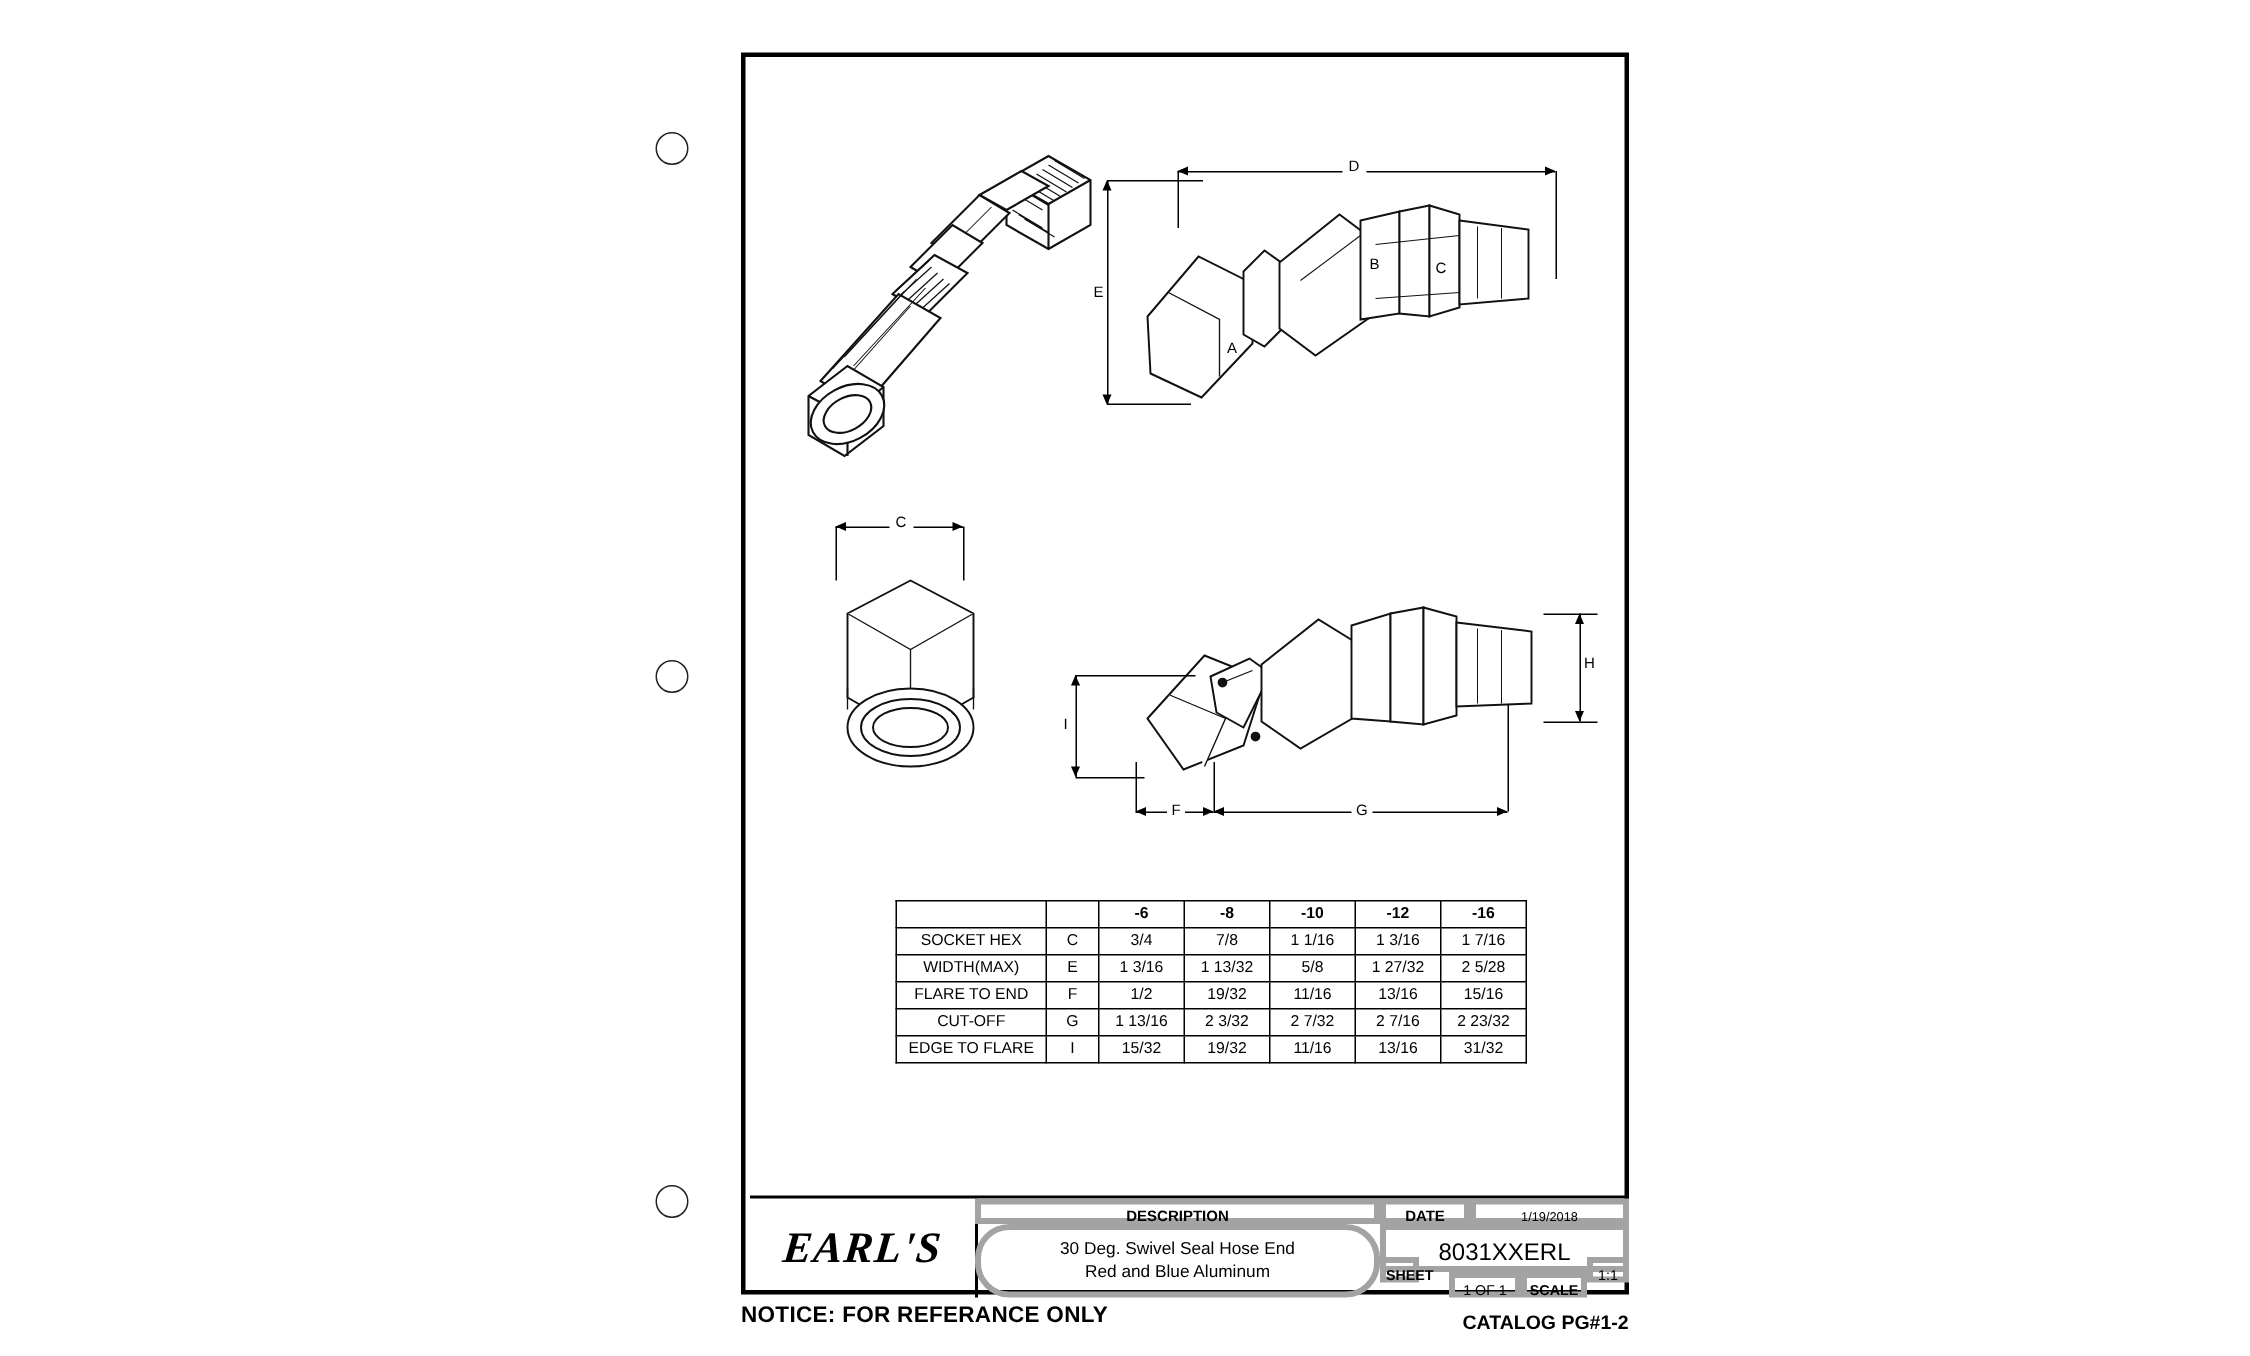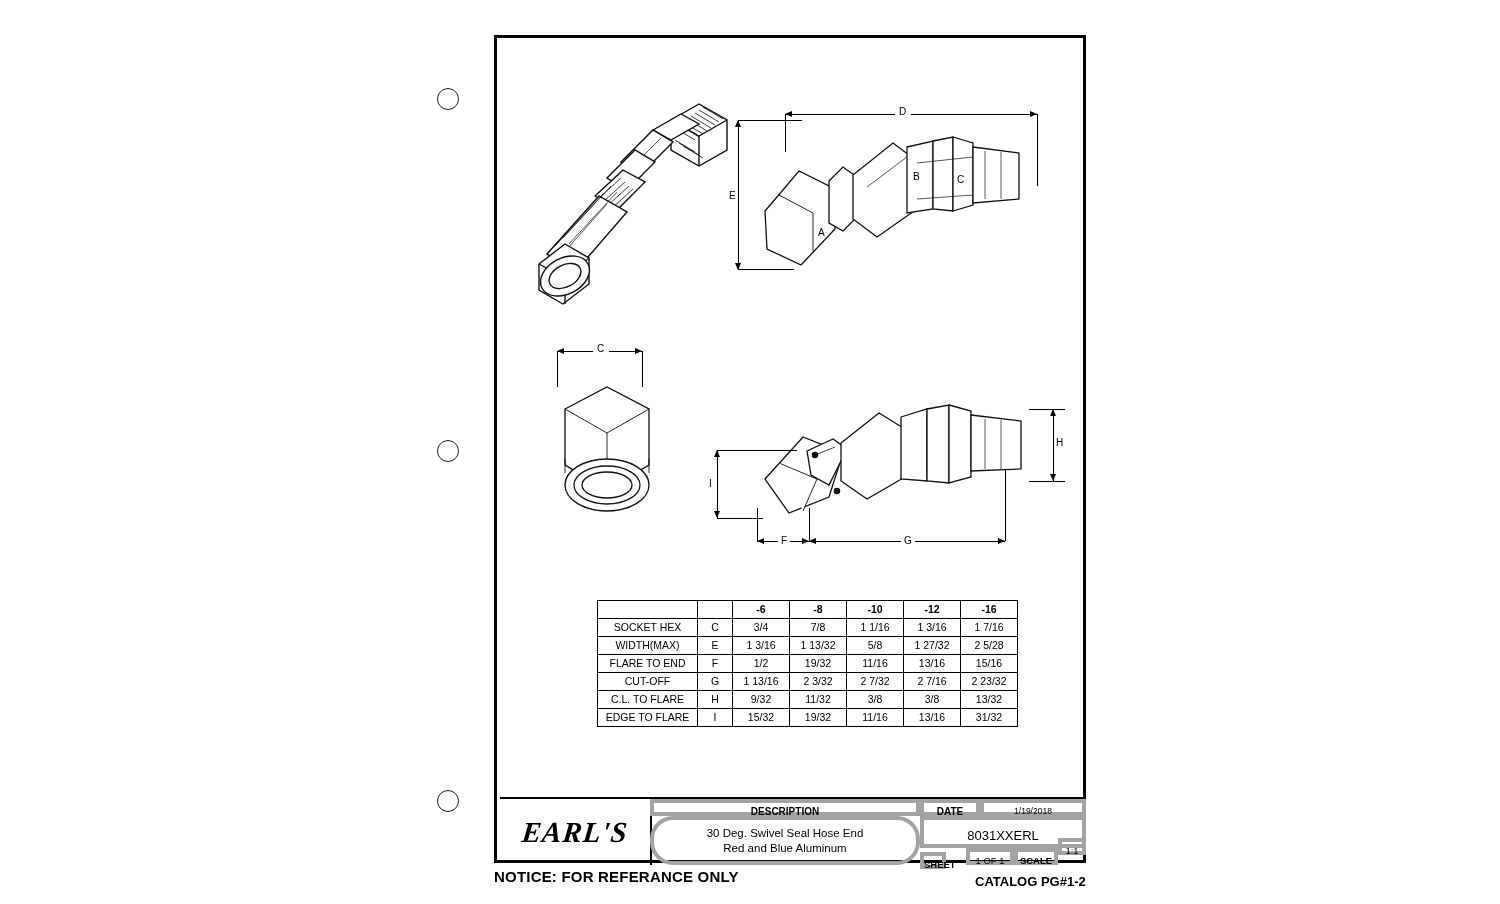--- a/index.html
+++ b/index.html
@@ -241,29 +241,20 @@
         <tr>
           <td class="rowname">CUT-OFF</td>
           <td class="code">G</td>
           <td class="val">1 13/16</td>
           <td class="val">2   3/32</td>
           <td class="val">2 7/32</td>
           <td class="val">2 7/16</td>
           <td class="val">2 23/32</td>
         </tr>
         <tr>
-          <td class="rowname">C.L. TO FLARE</td>
-          <td class="code">H</td>
-          <td class="val">9/32</td>
-          <td class="val">11/32</td>
-          <td class="val">3/8</td>
-          <td class="val">3/8</td>
-          <td class="val">13/32</td>
-        </tr>
-        <tr>
           <td class="rowname">EDGE TO FLARE</td>
           <td class="code">I</td>
           <td class="val">15/32</td>
           <td class="val">19/32</td>
           <td class="val">11/16</td>
           <td class="val">13/16</td>
           <td class="val">31/32</td>
         </tr>
       </tbody>
   </table>
@@ -276,23 +267,23 @@
     <div class="tb-cell" style="left:150px;top:0;width:270px;height:17px;font-weight:bold;line-height:17px;">DESCRIPTION</div>
 
     <div class="tb-cell" style="left:150px;top:17px;width:270px;height:49px;padding-top:6px;border-radius:23px;">
       <div style="font-size:11.5px;line-height:15px;">30 Deg. Swivel Seal Hose End</div>
       <div style="font-size:11.5px;line-height:15px;">Red and Blue Aluminum</div>
     </div>
 
     <div class="tb-cell" style="left:420px;top:0;width:60px;height:17px;font-weight:bold;line-height:17px;">DATE</div>
     <div class="tb-cell" style="left:480px;top:0;width:106px;height:17px;line-height:17px;font-size:8.5px;">1/19/2018</div>
 
-    <div class="tb-cell" style="left:420px;top:17px;width:166px;height:32px;line-height:32px;font-size:13px;">8031XXERL</div>
-
-    <div class="tb-cell" style="left:420px;top:53px;width:26px;height:17px;line-height:17px;font-weight:bold;font-size:9.5px;">SHEET</div>
+    <div class="tb-cell" style="left:420px;top:17px;width:166px;height:32px;line-height:32px;font-size:16px;">8031XXERL</div>
+
+    <div class="tb-cell" style="left:420px;top:39px;width:26px;height:17px;line-height:17px;font-weight:bold;font-size:9.5px;">SHEET</div>
     <div class="tb-cell" style="left:466px;top:49px;width:48px;height:17px;line-height:17px;font-size:9.5px;">1 OF 1</div>
     <div class="tb-cell" style="left:514px;top:49px;width:44px;height:17px;line-height:17px;font-weight:bold;font-size:9.5px;">SCALE</div>
     <div class="tb-cell" style="left:558px;top:39px;width:28px;height:17px;line-height:17px;font-size:9.5px;">1:1</div>
   </div>
 
 </div>
 
 <div class="notice">NOTICE: FOR REFERANCE ONLY</div>
 <div class="catalog">CATALOG PG#1-2</div>
 

